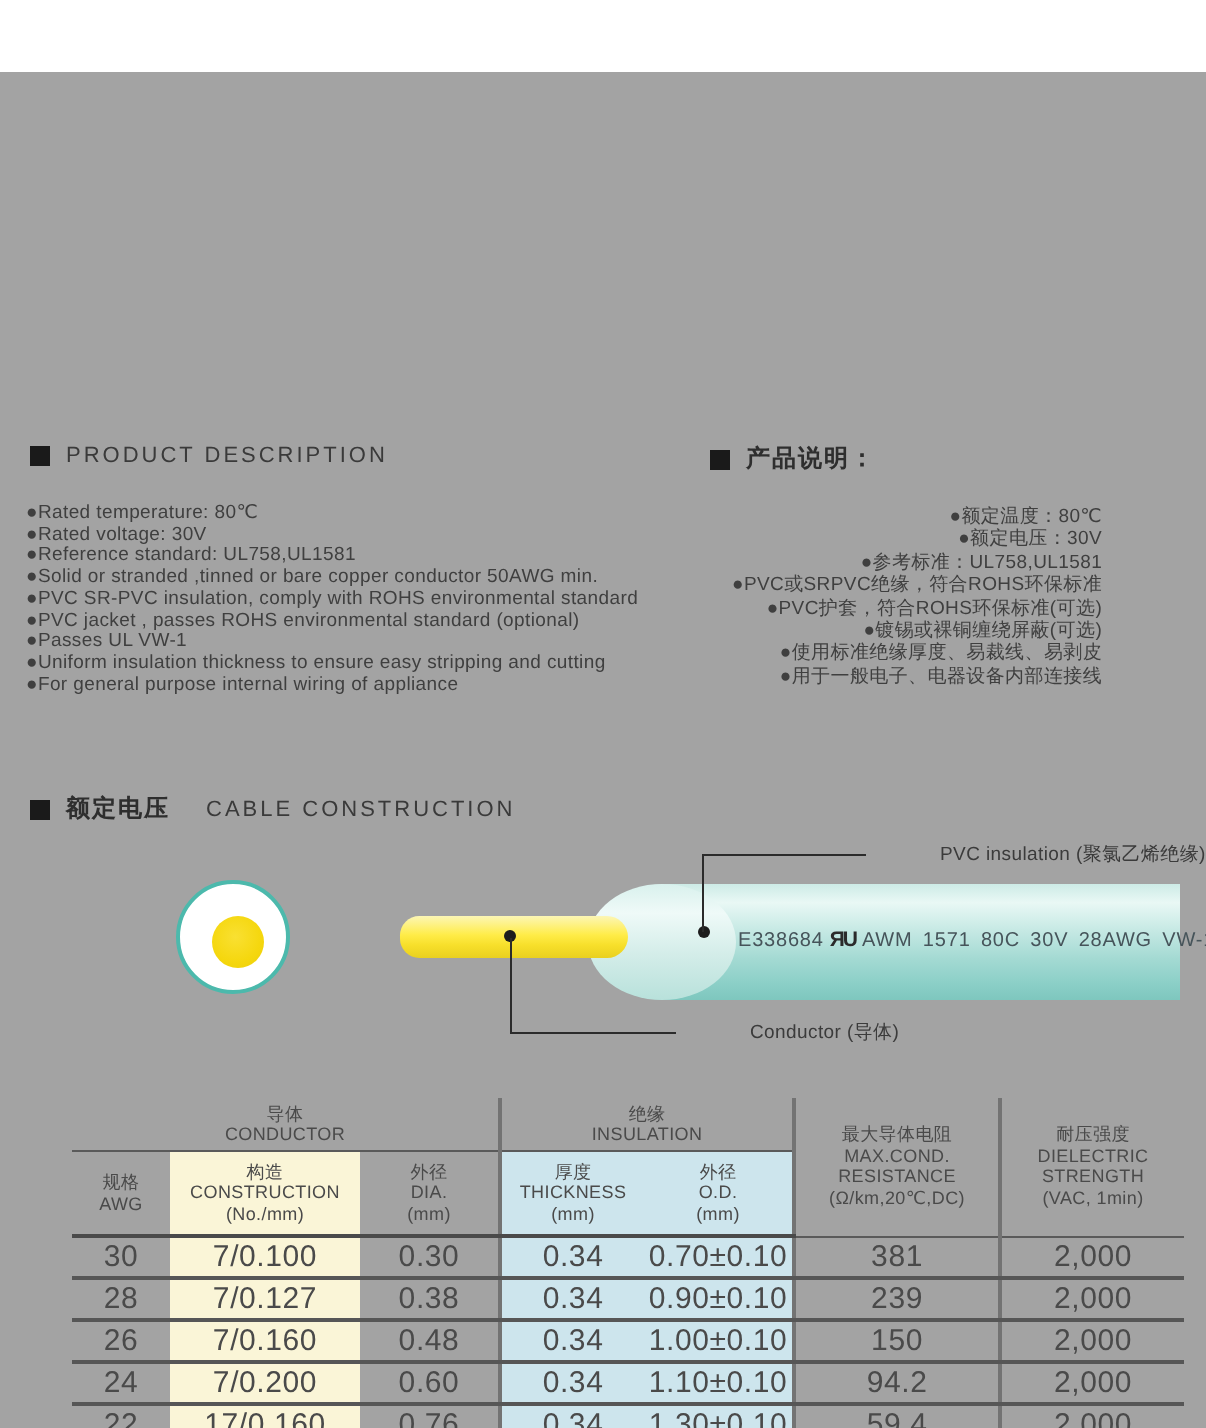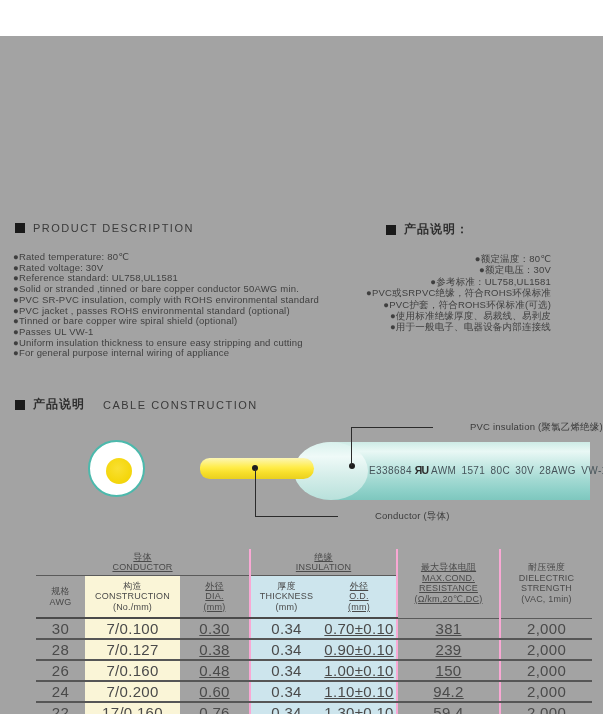--- a/index.html
+++ b/index.html
@@ -39,65 +39,65 @@
   
   table.spec{position:absolute;left:36px;top:513px;width:556px;border-collapse:collapse;
     table-layout:fixed;color:#4a4a4a;}
   table.spec th,table.spec td{padding:0;margin:0;text-align:center;vertical-align:middle;
     font-weight:normal;}
   .hline{font-size:9px;line-height:10.5px;white-space:pre-line;letter-spacing:0.2px;}
   tr.grp th{height:26px;border-bottom:1px solid #5a5a5a;}
   tr.sub th{height:41px;border-bottom:2px solid #4a4a4a;}
   th.span2{border-bottom:2px solid #4a4a4a;}
   td.cell{height:19px;font-size:15px;border-bottom:2px solid #565656;letter-spacing:0.3px;}
-  .vr{border-right:2px solid #f9a8d4;text-decoration:underline;}
+  .vr{border-right:2px solid #737373;}
   .bg-y{background:#faf5d7;}
   .bg-b{background:#cde5ed;}
 </style>
 </head>
 <body>
 
 <div class="page">
 
   <div class="sec-head" style="left:15px;top:186px;">
     <span class="sq"></span>
     <span class="sec-title-en">PRODUCT DESCRIPTION</span>
   </div>
 
-  <div class="sec-head" style="left:386px;top:185px;">
+  <div class="sec-head" style="left:355px;top:185px;">
     <span class="sq"></span>
     <span class="sec-title-zh">产品说明：</span>
   </div>
 
   <div class="blist" style="left:13px;top:216px;">
     <div class="li">●Rated temperature: 80℃</div>
     <div class="li">●Rated voltage: 30V</div>
     <div class="li">●Reference standard: UL758,UL1581</div>
     <div class="li">●Solid or stranded ,tinned or bare copper conductor 50AWG min.</div>
     <div class="li">●PVC SR-PVC insulation, comply with ROHS environmental standard</div>
     <div class="li">●PVC jacket , passes ROHS environmental standard (optional)</div>
-    <div class="li">●Tinned or bare copper wire spiral shield (optional)</div>
     <div class="li">●Passes UL VW-1</div>
     <div class="li">●Uniform insulation thickness to ensure easy stripping and cutting</div>
     <div class="li">●For general purpose internal wiring of appliance</div>
   </div>
 
   <div class="blist blist-zh" style="left:366px;top:217px;">
     <div class="li">●额定温度：80℃</div>
     <div class="li">●额定电压：30V</div>
     <div class="li">●参考标准：UL758,UL1581</div>
     <div class="li">●PVC或SRPVC绝缘，符合ROHS环保标准</div>
     <div class="li">●PVC护套，符合ROHS环保标准(可选)</div>
+    <div class="li">●镀锡或裸铜缠绕屏蔽(可选)</div>
     <div class="li">●使用标准绝缘厚度、易裁线、易剥皮</div>
     <div class="li">●用于一般电子、电器设备内部连接线</div>
   </div>
 
   <div class="sec-head" style="left:15px;top:360px;">
     <span class="sq"></span>
-    <span class="sec-title-zh">产品说明</span>
+    <span class="sec-title-zh">额定电压</span>
     <span class="sec-gap"></span>
     <span class="sec-title-en">CABLE CONSTRUCTION</span>
   </div>
 
   <div class="xsec-ring">
     <div class="xsec-core"></div>
   </div>
 
   <div class="cyl" style="z-index:1;"></div>
   <div class="cyl-cap" style="z-index:2;"></div>

